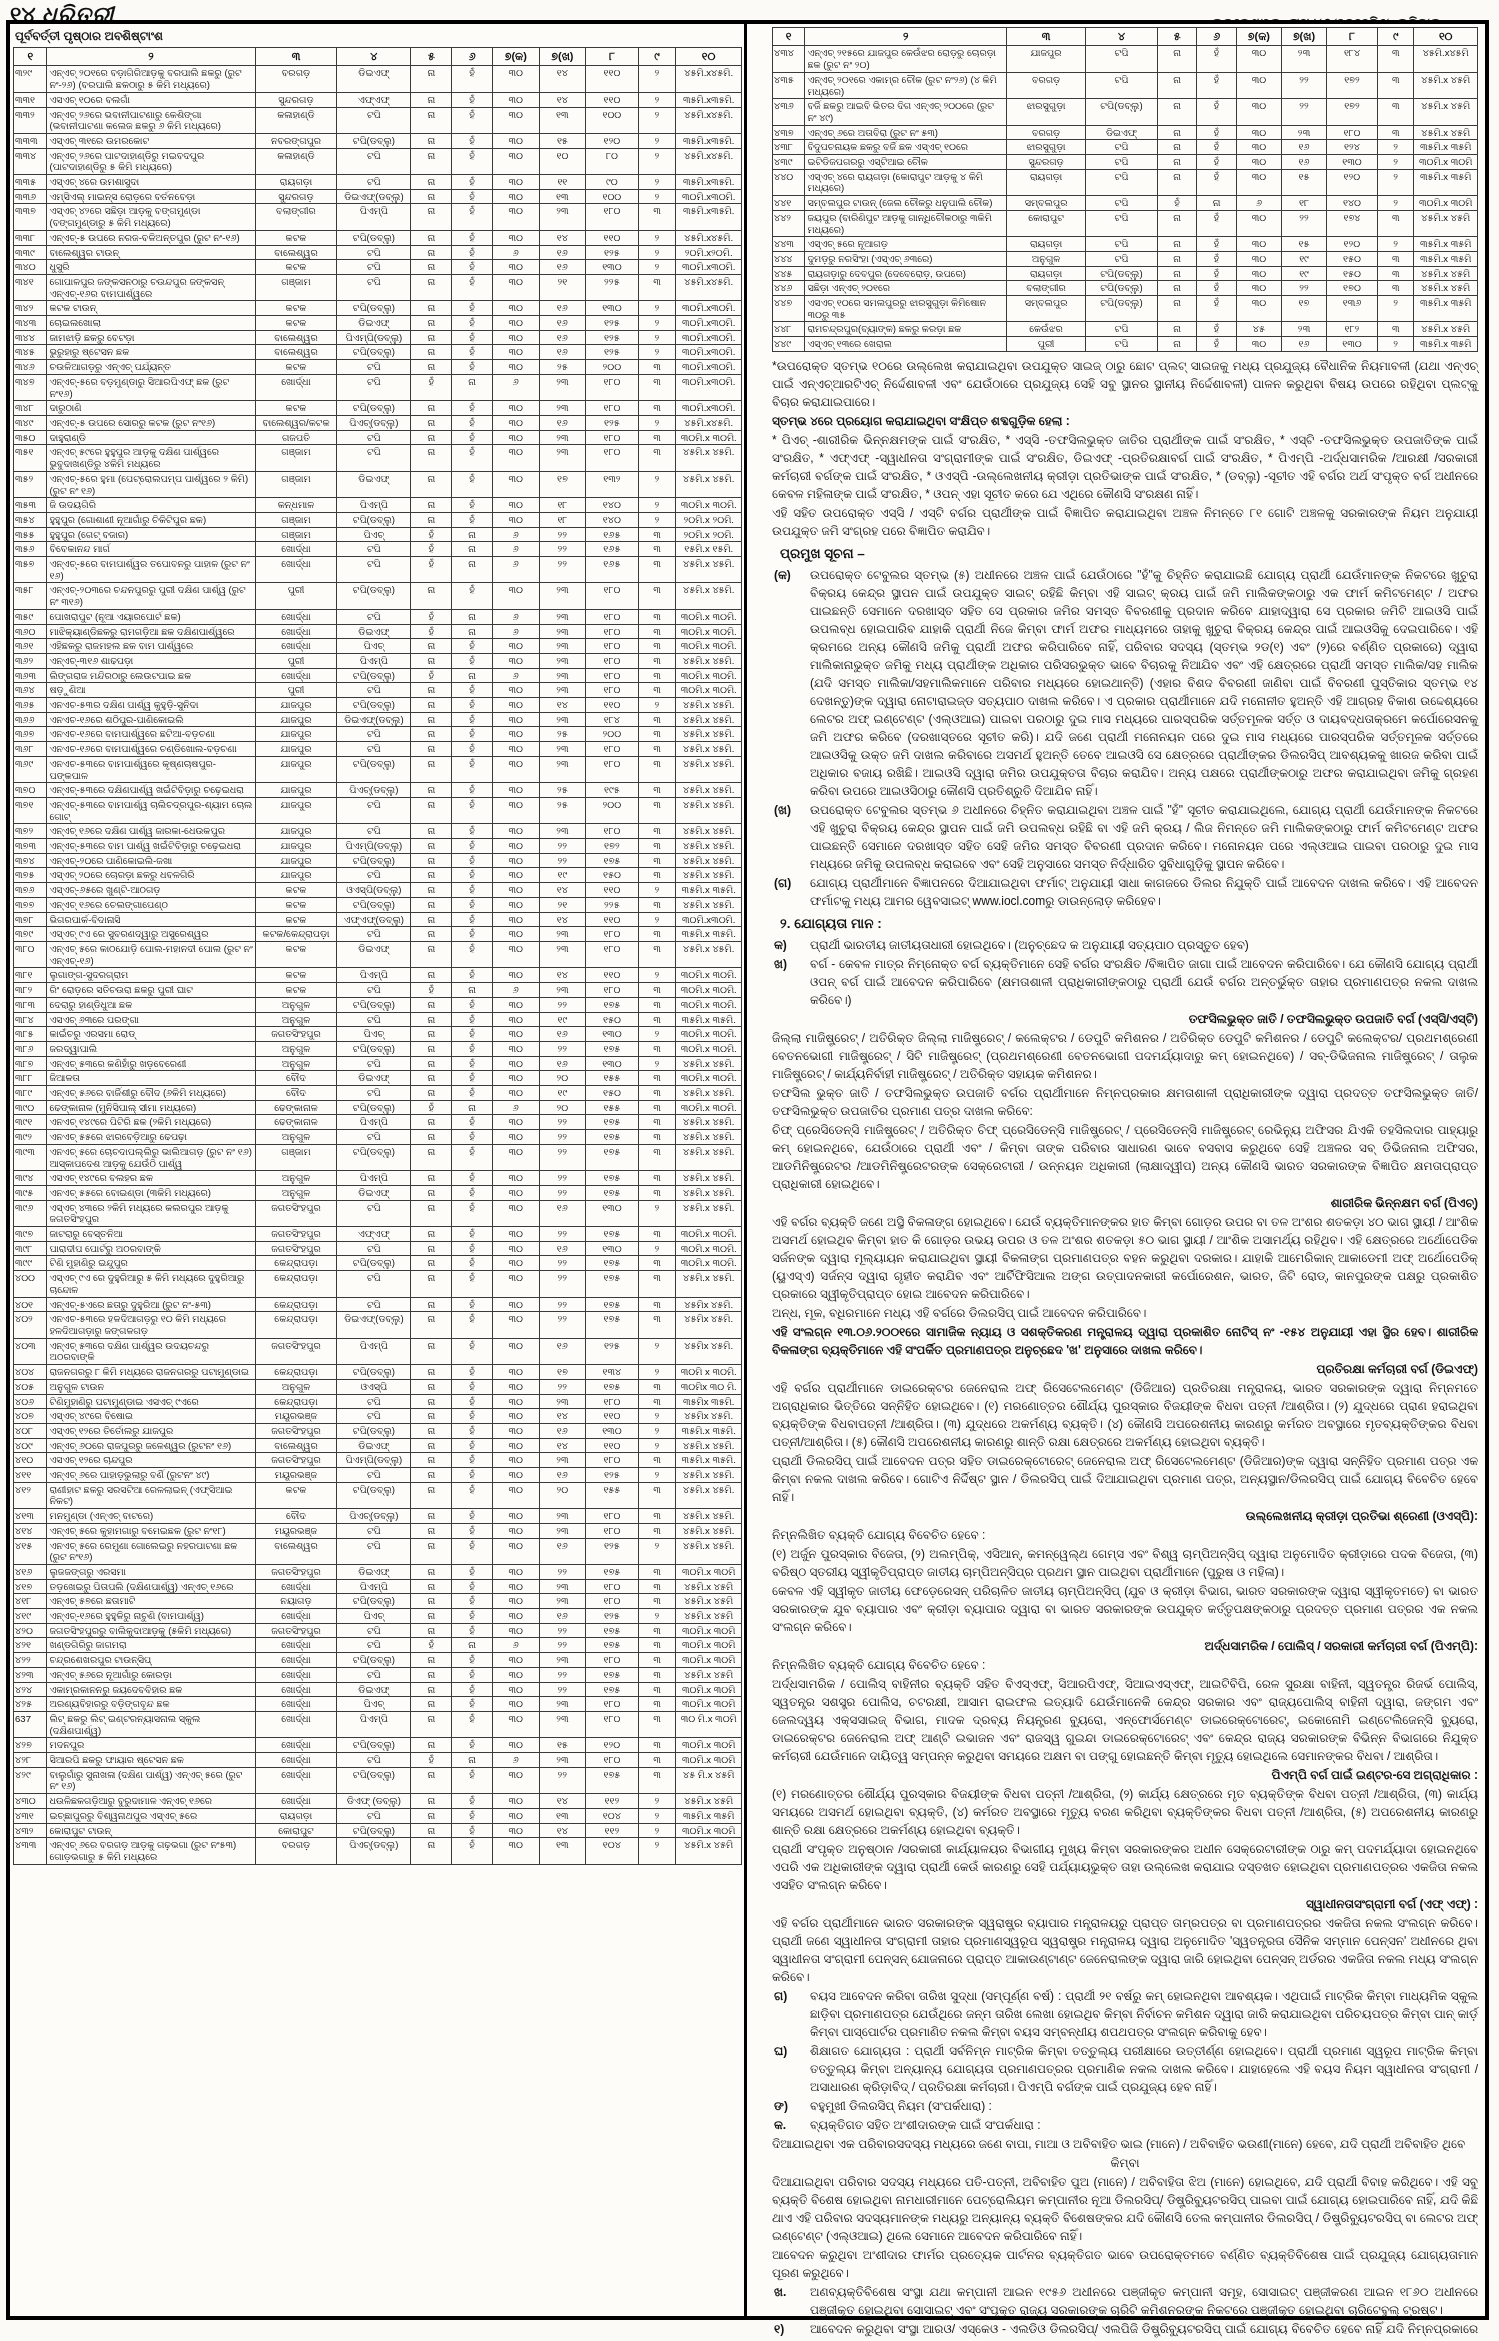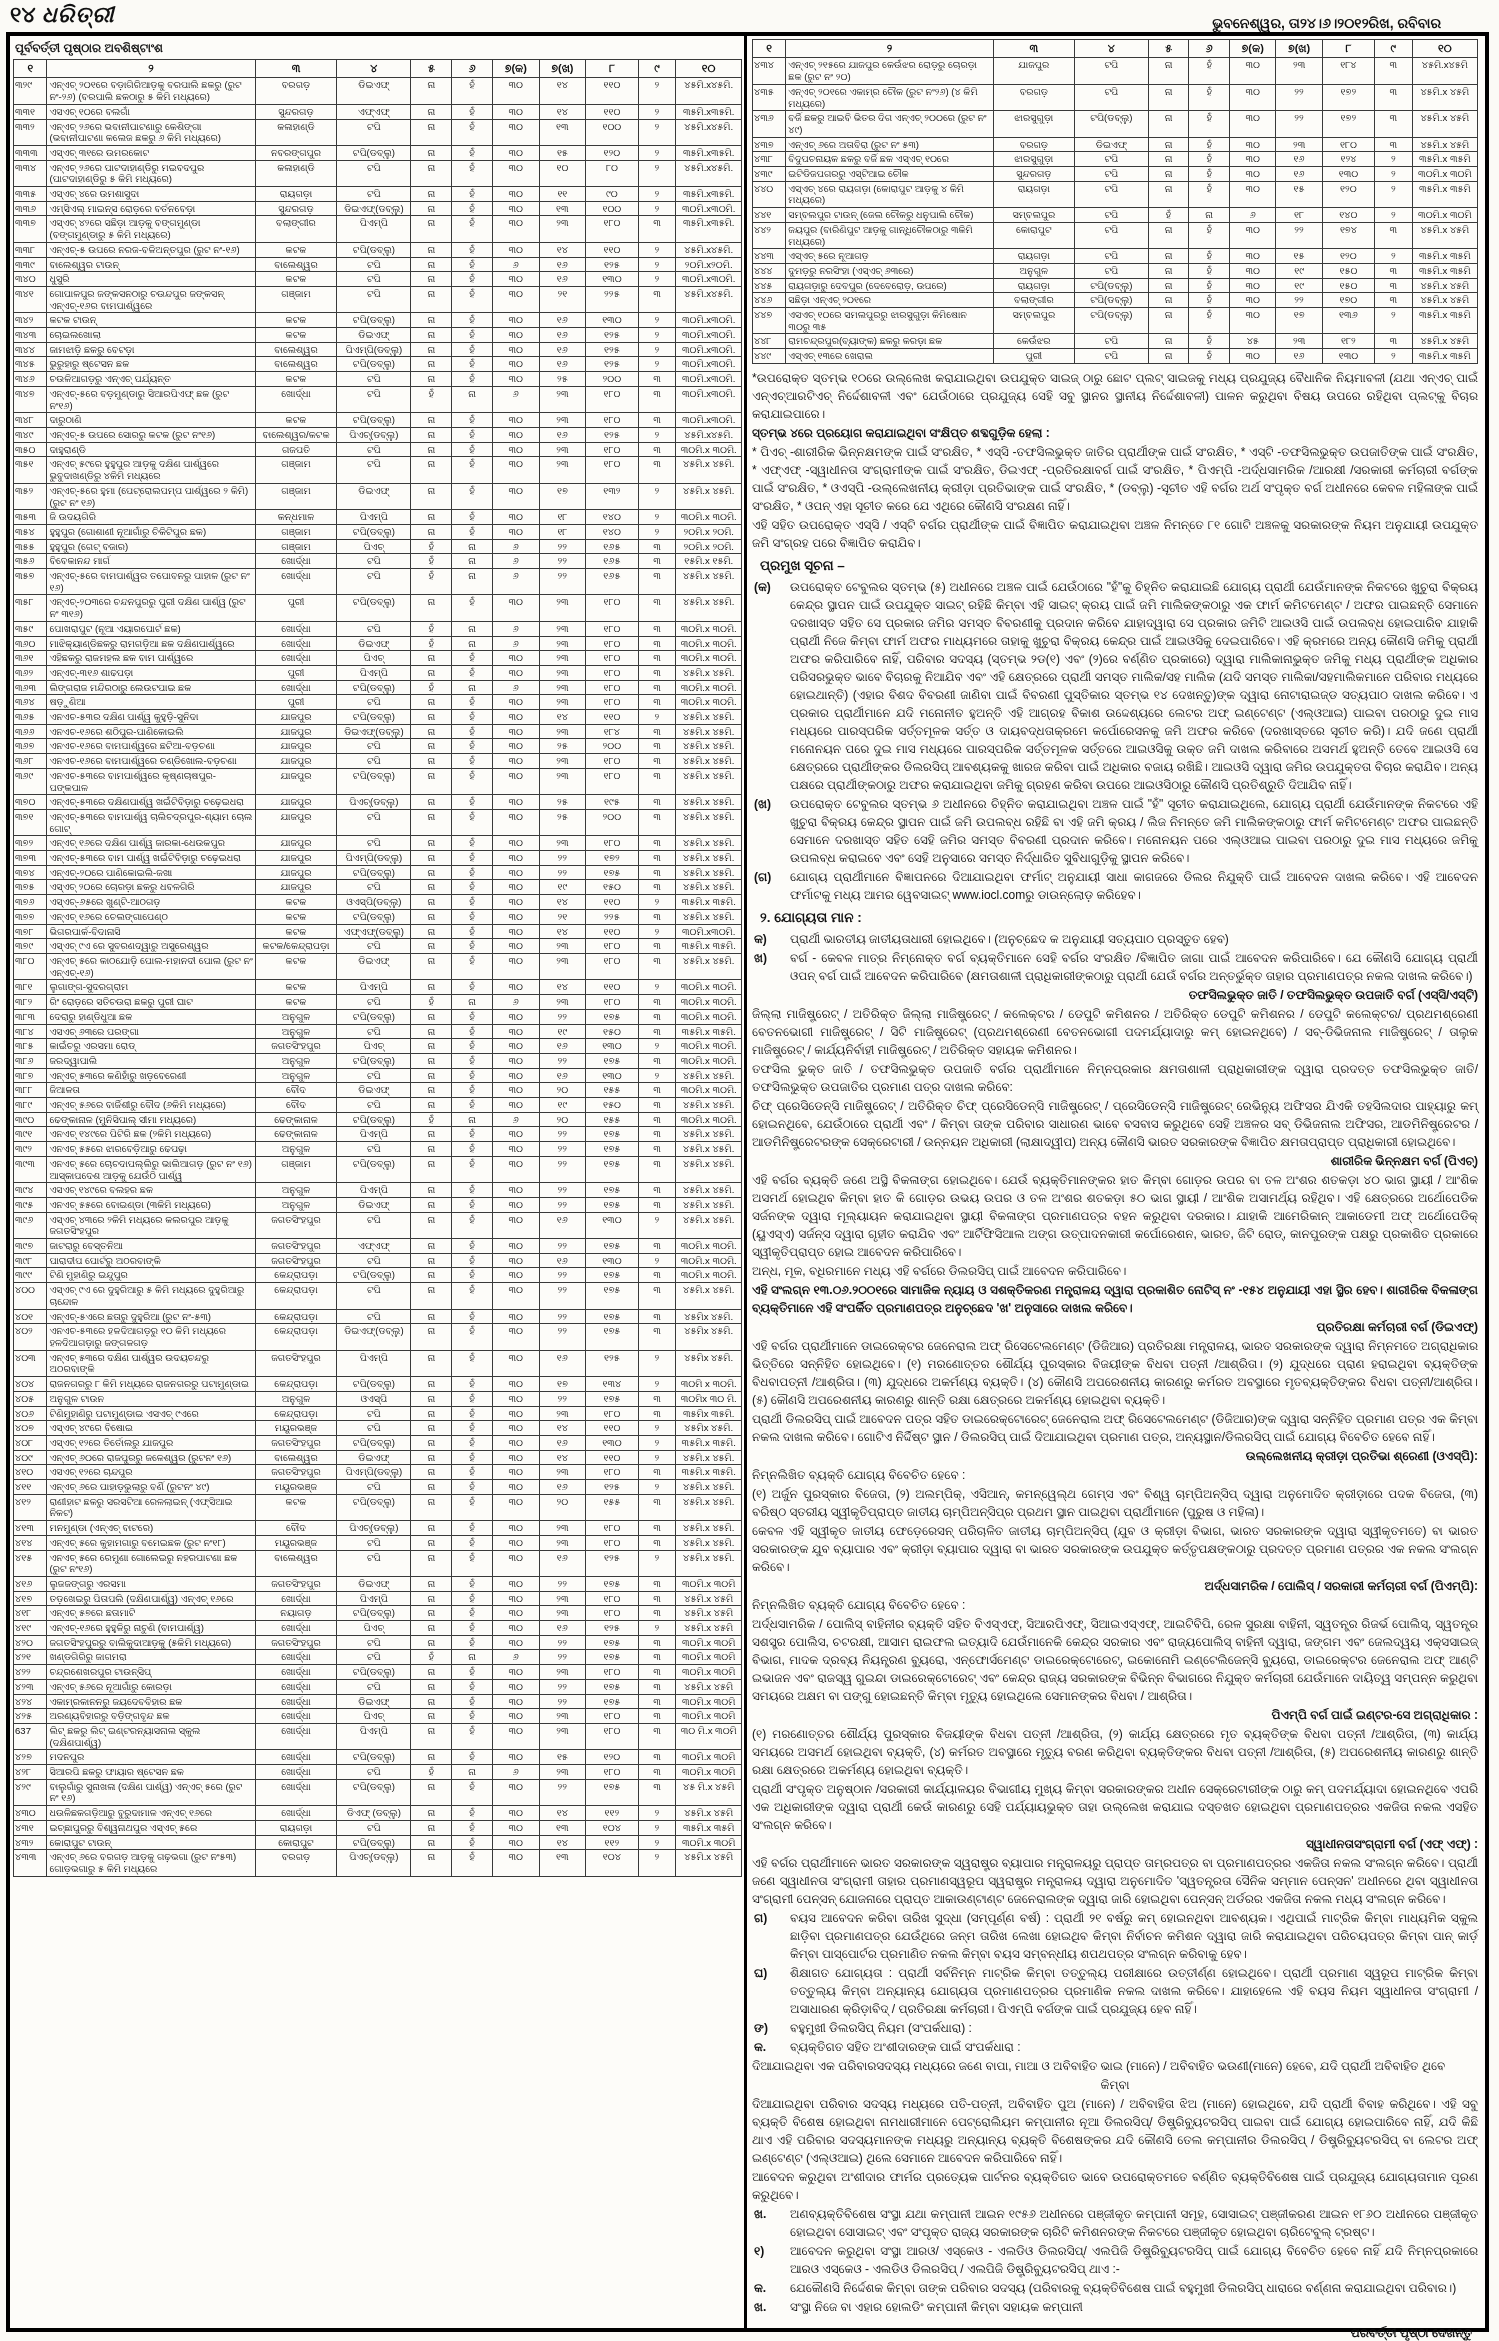--- a/index.html
+++ b/index.html
@@ -6,22 +6,22 @@
   body{
     width:1499px;height:2341px;background:#fbfaf6;
     font-family:"Liberation Sans","DejaVu Sans",sans-serif;
     color:#111;position:relative;overflow:hidden;
   }
   .masthead-row{position:absolute;top:0;left:0;width:1449px;height:30px;}
   .masthead{position:absolute;left:10px;top:2px;font-size:22px;font-weight:bold;}
   .masthead .paper{font-style:italic;font-family:"Liberation Serif","DejaVu Serif",serif;letter-spacing:1px;}
   .dateline{position:absolute;right:8px;top:15px;font-size:14px;font-weight:bold;}
   .frame{
-    position:absolute;left:6px;top:32px;width:1483px;height:2300px;
-    border:4px solid #000;background:#fdfcf9;display:flex;box-sizing:border-box;
+    position:absolute;left:6px;top:20px;width:1483px;height:2300px;
+    border:4px solid #000;background:#fdfcf9;display:flex;box-sizing:border-box;gap:20px;
   }
   .left-col{width:737px;border-right:3px solid #000;box-sizing:border-box;padding:3px 2px 2px 3px;}
   .right-col{flex:1;box-sizing:border-box;padding:3px 7px 2px 5px;display:flex;flex-direction:column;}
   .continuation-label{font-size:12px;font-weight:bold;padding:2px 0 4px 2px;}
   table.listing{width:100%;border-collapse:collapse;table-layout:fixed;}
   table.listing th,table.listing td{
     border:1px solid #3a3a3a;font-size:9.6px;line-height:1.22;
     padding:1px 2px;vertical-align:top;text-align:center;word-wrap:break-word;
   }
   table.listing th{font-weight:bold;font-size:11px;padding:2px 1px;}

